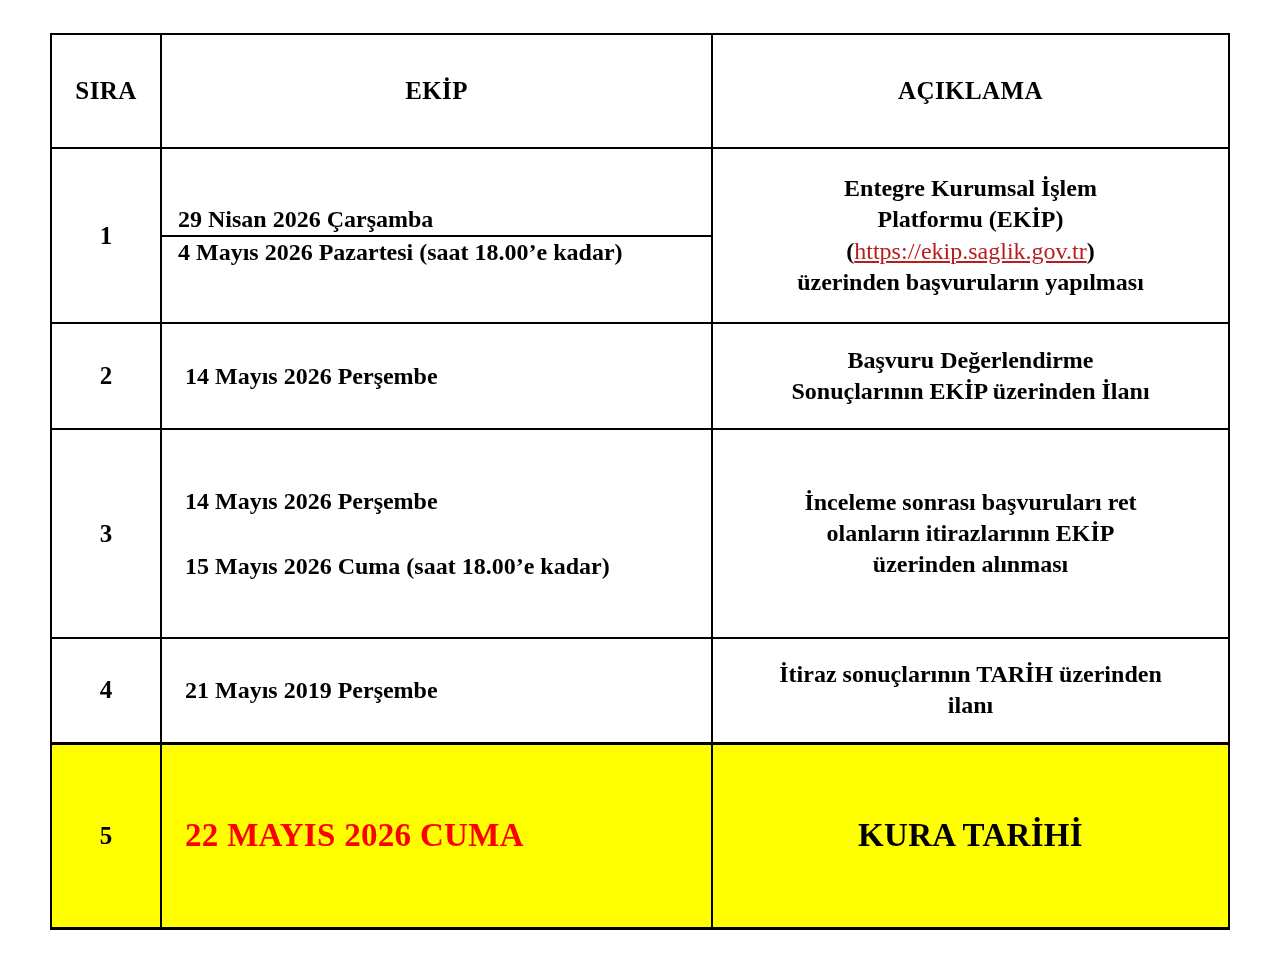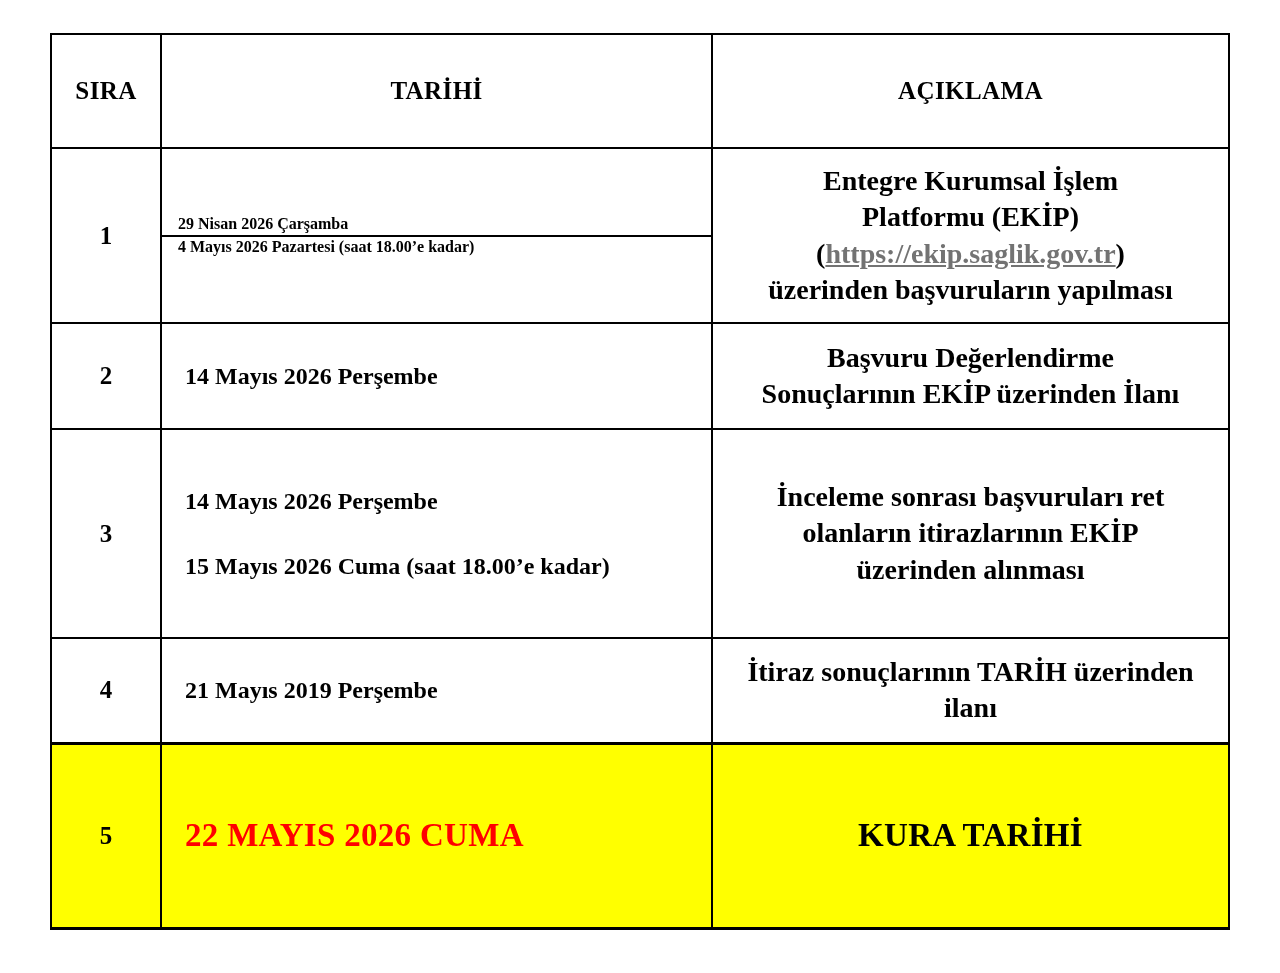--- a/index.html
+++ b/index.html
@@ -78,41 +78,41 @@
     width: 100%;
     height: 100%;
     border-collapse: collapse;
     table-layout: fixed;
   }
   table.subdates td {
     border: none;
     border-bottom: 2px solid #000000;
     text-align: left;
     font-weight: bold;
-    font-size: 16px;
+    font-size: 24px;
     line-height: 1.26;
     padding: 0 10px 0 16px;
     vertical-align: middle;
   }
   table.subdates tr:last-child td { border-bottom: none; }
 
   
   .aciklama {
     text-align: center;
     font-weight: bold;
-    font-size: 28px;
+    font-size: 24px;
     line-height: 1.3;
     padding: 4px 8px;
   }
   .aciklama .line { display: block; }
 
   .link {
-    color: #737373;
+    color: #b91c1c;
     text-decoration: underline;
-    font-weight: bold;
+    font-weight: normal;
   }
 
   
   .r1 { height: 175px; }
   .r2 { height: 106px; }
   .r3 { height: 209px; }
   .r4 { height: 105px; }
   .r5 { height: 185px; }
 
   
@@ -141,21 +141,21 @@
   <table class="schedule">
     <colgroup>
       <col class="c-sira">
       <col class="c-tarih">
       <col class="c-acik">
     </colgroup>
 
     <thead>
       <tr>
         <th class="hdr">SIRA</th>
-        <th class="hdr">TARİHİ</th>
+        <th class="hdr">EKİP</th>
         <th class="hdr">AÇIKLAMA</th>
       </tr>
     </thead>
 
     <tbody>
 
       <tr class="r1">
         <td class="sira">1</td>
 
         <td class="tarih-split">

